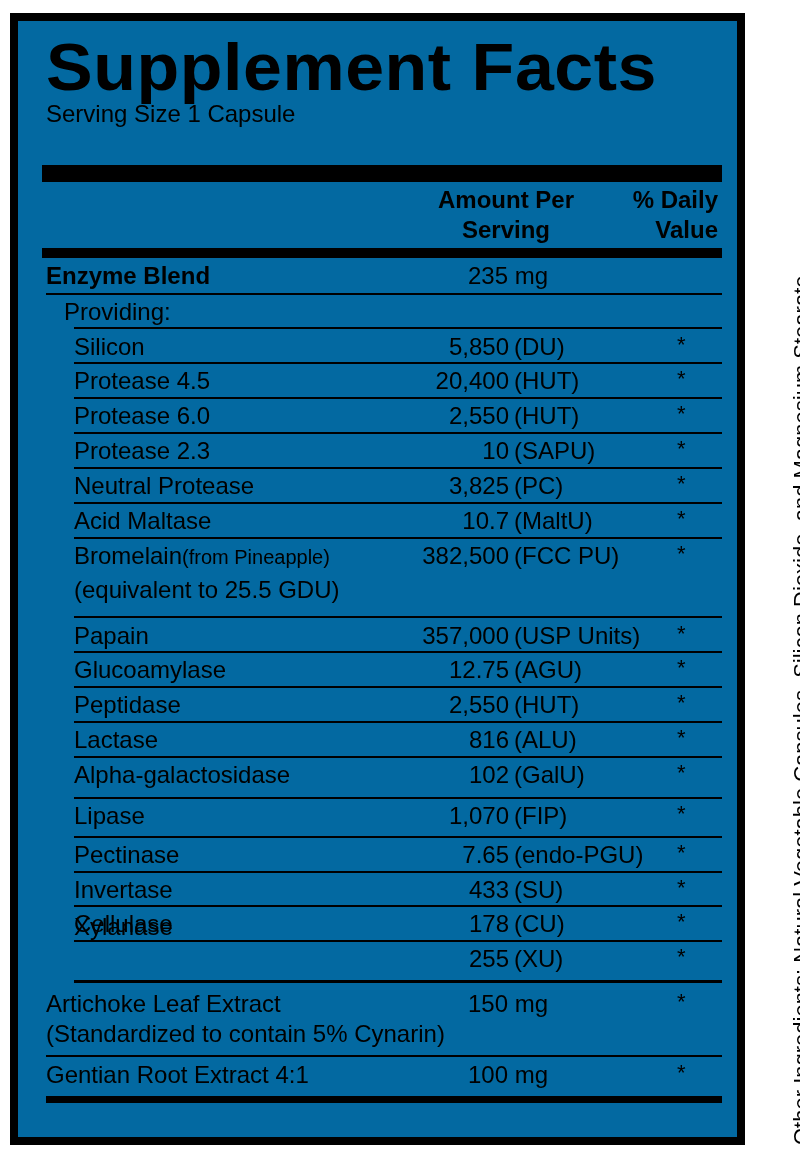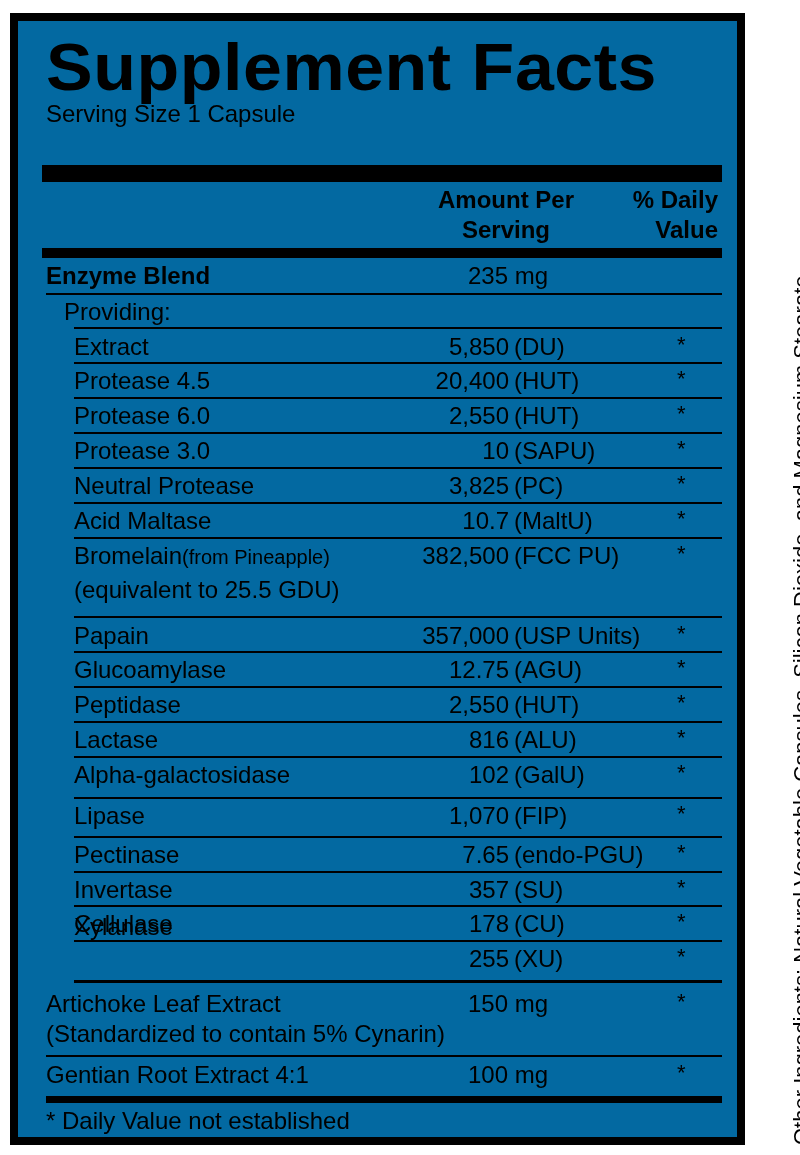--- a/index.html
+++ b/index.html
@@ -122,21 +122,21 @@
   <div class="bar" style="top:227px;height:10px"></div>
 
   <div class="txt bold" style="left:28px;top:241px">Enzyme Blend</div>
   <div class="txt" style="left:450px;top:241px">235 mg</div>
   <div class="rule" style="left:28px;width:676px;top:272px"></div>
 
   <div class="txt" style="left:46px;top:277px">Providing:</div>
   <div class="rule" style="left:56px;width:648px;top:306px"></div>
 
   <div>
-    <div class="txt" style="left:56px;top:312px">Extract</div>
+    <div class="txt" style="left:56px;top:312px">Silicon</div>
     <div class="amt" style="left:371px;top:312px">5,850</div>
     <div class="unit" style="left:496px;top:312px">(DU)</div>
     <div class="star" style="top:312px">*</div>
   </div>
   <div class="rule" style="left:56px;width:648px;top:341px"></div>
 
   <div>
     <div class="txt" style="left:56px;top:346px">Protease 4.5</div>
     <div class="amt" style="left:371px;top:346px">20,400</div>
     <div class="unit" style="left:496px;top:346px">(HUT)</div>
@@ -146,21 +146,21 @@
 
   <div>
     <div class="txt" style="left:56px;top:381px">Protease 6.0</div>
     <div class="amt" style="left:371px;top:381px">2,550</div>
     <div class="unit" style="left:496px;top:381px">(HUT)</div>
     <div class="star" style="top:381px">*</div>
   </div>
   <div class="rule" style="left:56px;width:648px;top:411px"></div>
 
   <div>
-    <div class="txt" style="left:56px;top:416px">Protease 3.0</div>
+    <div class="txt" style="left:56px;top:416px">Protease 2.3</div>
     <div class="amt" style="left:371px;top:416px">10</div>
     <div class="unit" style="left:496px;top:416px">(SAPU)</div>
     <div class="star" style="top:416px">*</div>
   </div>
   <div class="rule" style="left:56px;width:648px;top:446px"></div>
 
   <div>
     <div class="txt" style="left:56px;top:451px">Neutral Protease</div>
     <div class="amt" style="left:371px;top:451px">3,825</div>
     <div class="unit" style="left:496px;top:451px">(PC)</div>
@@ -236,21 +236,21 @@
   <div>
     <div class="txt" style="left:56px;top:820px">Pectinase</div>
     <div class="amt" style="left:371px;top:820px">7.65</div>
     <div class="unit" style="left:496px;top:820px">(endo-PGU)</div>
     <div class="star" style="top:820px">*</div>
   </div>
   <div class="rule" style="left:56px;width:648px;top:850px"></div>
 
   <div>
     <div class="txt" style="left:56px;top:855px">Invertase</div>
-    <div class="amt" style="left:371px;top:855px">357</div>
+    <div class="amt" style="left:371px;top:855px">433</div>
     <div class="unit" style="left:496px;top:855px">(SU)</div>
     <div class="star" style="top:855px">*</div>
   </div>
   <div class="rule" style="left:56px;width:648px;top:884px"></div>
 
   <div>
     <div class="txt" style="left:56px;top:889px">Cellulase</div>
     <div class="amt" style="left:371px;top:889px">178</div>
     <div class="unit" style="left:496px;top:889px">(CU)</div>
     <div class="star" style="top:889px">*</div>
@@ -274,16 +274,15 @@
   <div class="rule" style="left:28px;width:676px;top:1034px"></div>
 
   <div>
     <div class="txt" style="left:28px;top:1040px">Gentian Root Extract 4:1</div>
     <div class="txt" style="left:450px;top:1040px">100 mg</div>
     <div class="star" style="top:1040px">*</div>
   </div>
 
   <div class="bar" style="left:28px;width:676px;top:1075px;height:7px"></div>
 
-  <div class="txt" style="left:28px;top:1086px">* Daily Value not established</div>
 </div>
 
 <div class="side-text">Other Ingredients: Natural Vegetable Capsules, Silicon Dioxide, and Magnesium Stearate.</div>
 
 </body></html>

